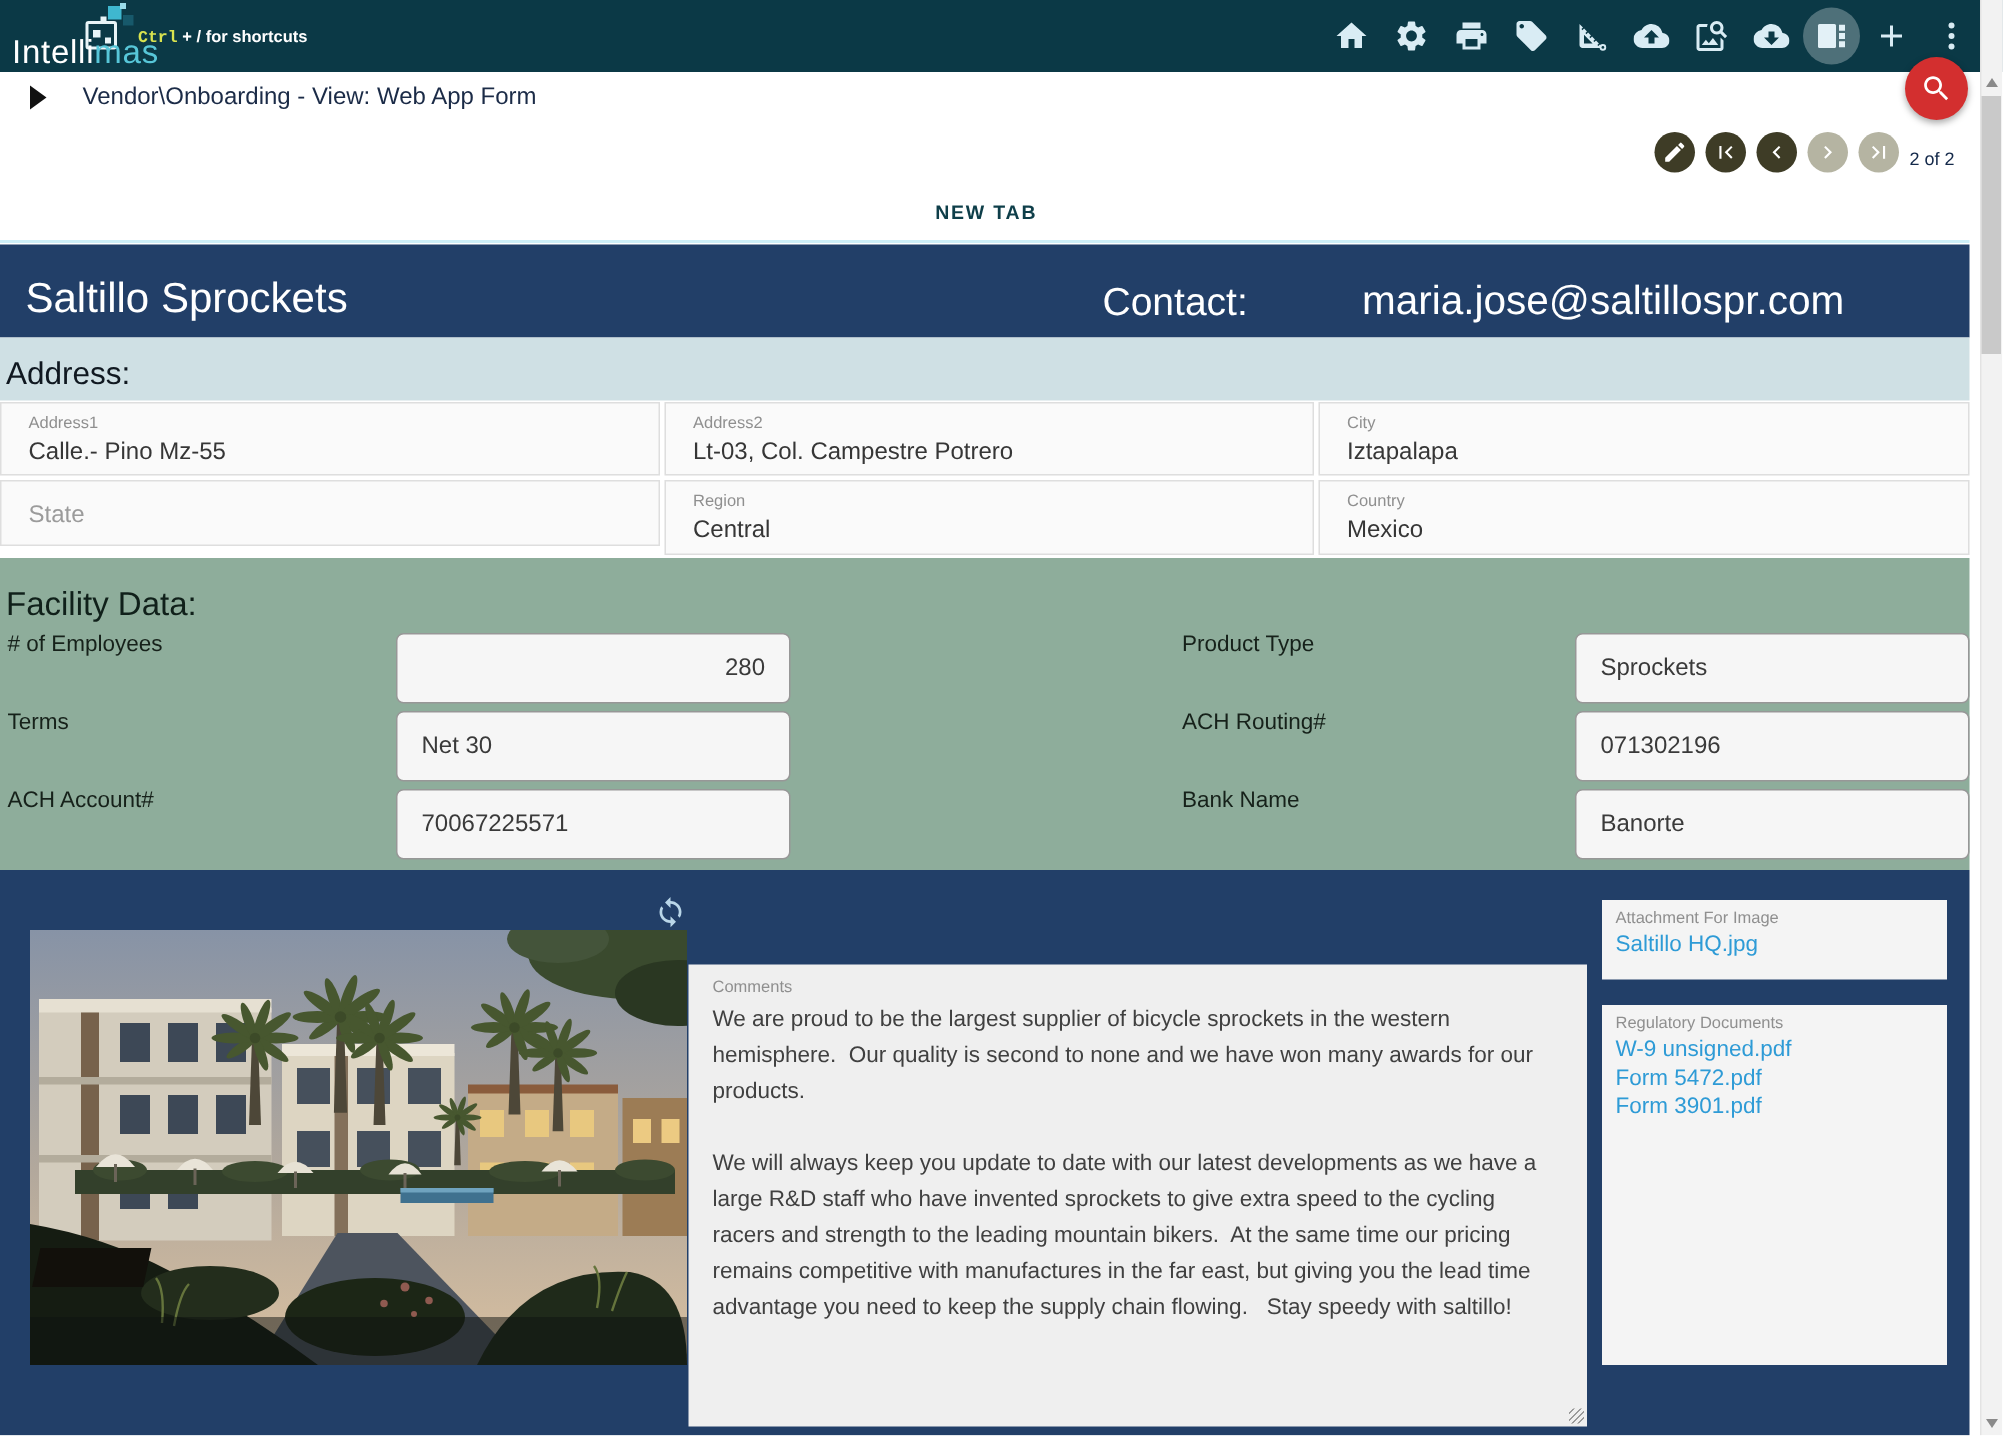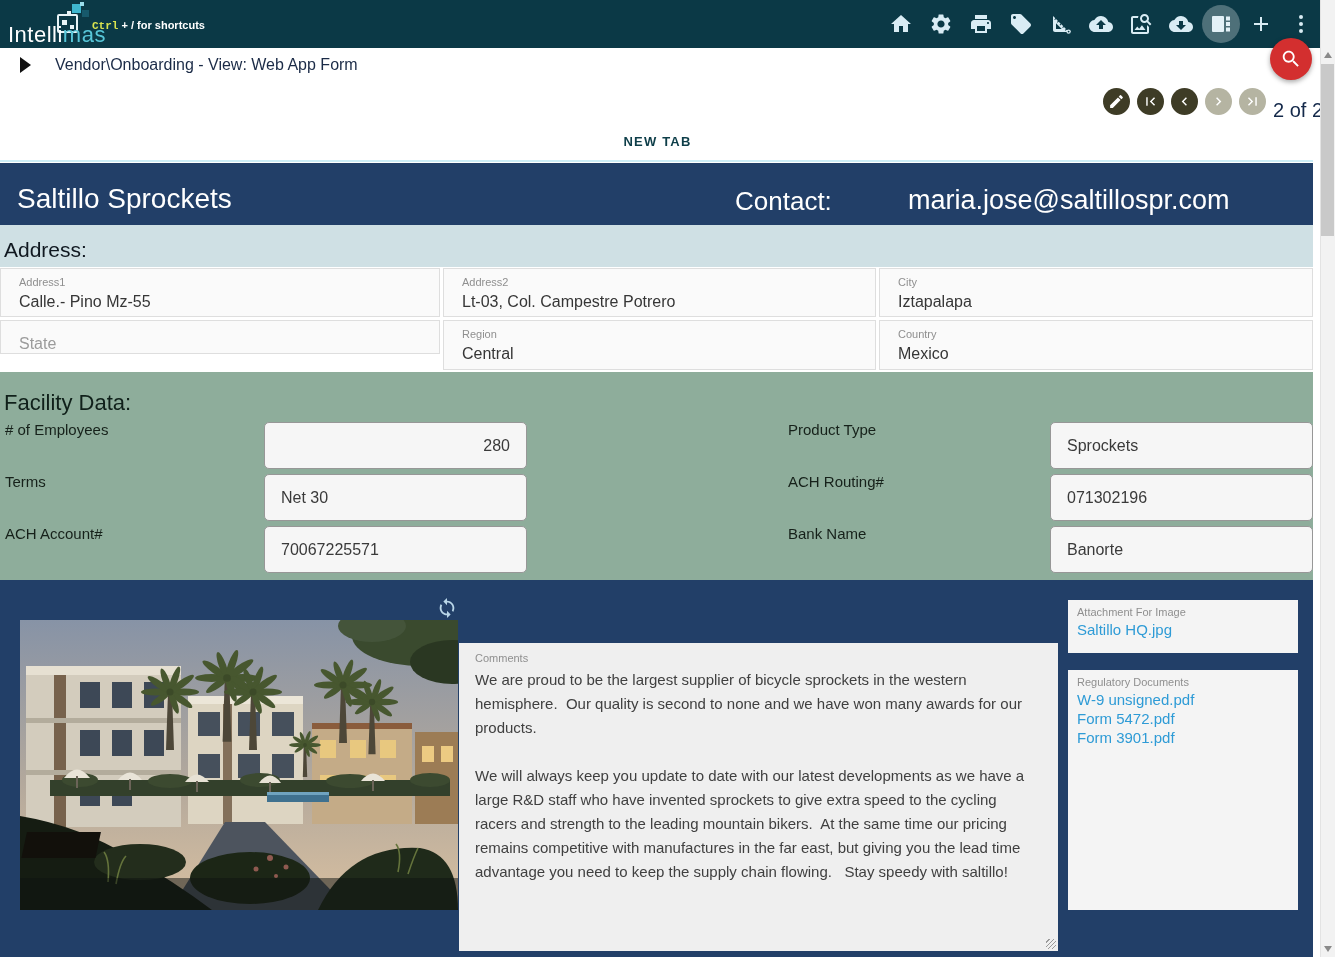--- a/index.html
+++ b/index.html
@@ -23,21 +23,21 @@
   
   .crumb-tri { left:16px; top:56px; }
   .crumb-txt { left:55px; top:56px; font-size:16px; color:#1b2b47; }
   .fab { left:1270px; top:38px; width:42px; height:42px; border-radius:50%; background:#d32f2f;
          display:flex; align-items:center; justify-content:center; box-shadow:0 2px 5px rgba(0,0,0,.35); }
   .fab svg { width:22px; height:22px; fill:#fff; }
   .nav-btn { width:27px; height:27px; border-radius:50%; background:#3e3c26; display:flex;
              align-items:center; justify-content:center; top:88px; }
   .nav-btn svg { width:17px; height:17px; fill:#fff; }
   .nav-btn.disabled { background:#b5b4a2; }
-  .pager-txt { left:1273px; top:99px; font-size:20px; color:#14294a; }
+  .pager-txt { left:1273px; top:99px; font-size:12px; color:#14294a; }
 
   
   .newtab { left:540px; top:134px; width:235px; text-align:center; font-size:13px;
             letter-spacing:1.2px; color:#0e3e49; font-weight:bold; }
   .tab-ink { left:0; top:160px; width:1313px; height:2px; background:#cdeef7; }
 
   
   .card-head { left:0; top:163px; width:1313px; height:62px; background:#223f68; color:#fff; }
   .company { left:17px; top:183px; font-size:28px; color:#fff; }
   .contact-lbl { left:735px; top:186px; font-size:26px; color:#fff; }
@@ -229,21 +229,21 @@
     <div class="fvalue">Calle.- Pino Mz-55</div>
   </div>
   <div class="abs cell" style="left:443px; top:268px; width:433px; height:49px;">
     <div class="flabel">Address2</div>
     <div class="fvalue">Lt-03, Col. Campestre Potrero</div>
   </div>
   <div class="abs cell" style="left:879px; top:268px; width:434px; height:49px;">
     <div class="flabel">City</div>
     <div class="fvalue">Iztapalapa</div>
   </div>
-  <div class="abs cell" style="left:0; top:320px; width:440px; height:34px;">
+  <div class="abs cell" style="left:0; top:320px; width:440px; height:44px;">
     <div class="fempty">State</div>
   </div>
   <div class="abs cell" style="left:443px; top:320px; width:433px; height:50px;">
     <div class="flabel">Region</div>
     <div class="fvalue">Central</div>
   </div>
   <div class="abs cell" style="left:879px; top:320px; width:434px; height:50px;">
     <div class="flabel">Country</div>
     <div class="fvalue">Mexico</div>
   </div>

